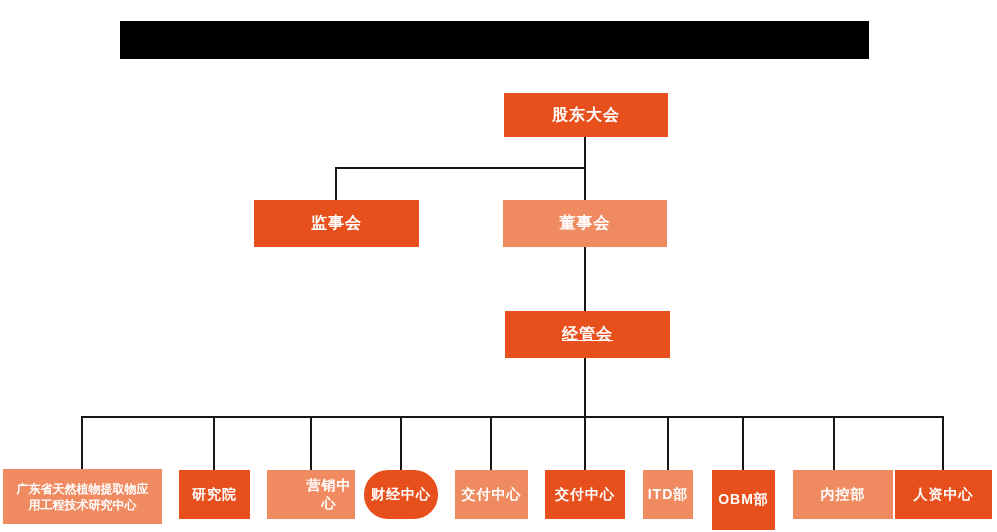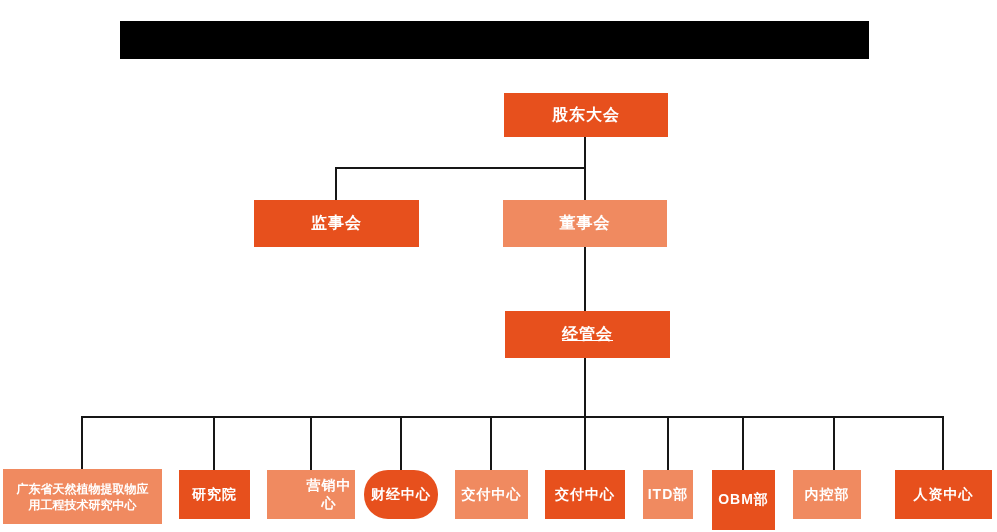--- a/index.html
+++ b/index.html
@@ -45,21 +45,21 @@
   .n-management   { left: 505px; top: 311px; width: 165px; height: 47px; text-decoration: underline; }
 
   .n-d0 { left: 3px;   top: 469px; width: 159px; height: 55px; }
   .n-d1 { left: 179px; top: 470px; width: 71px;  height: 49px; }
   .n-d2 { left: 267px; top: 470px; width: 88px;  height: 49px; padding-left: 36px; }
   .n-d3 { left: 364px; top: 470px; width: 74px;  height: 49px; border-radius: 24px; }
   .n-d4 { left: 455px; top: 470px; width: 73px;  height: 49px; }
   .n-d5 { left: 545px; top: 470px; width: 80px;  height: 49px; }
   .n-d6 { left: 643px; top: 470px; width: 50px;  height: 49px; }
   .n-d7 { left: 712px; top: 470px; width: 63px;  height: 60px; }
-  .n-d8 { left: 793px; top: 470px; width: 68px;  height: 49px; }
+  .n-d8 { left: 793px; top: 470px; width: 100px;  height: 49px; }
   .n-d9 { left: 895px; top: 470px; width: 97px;  height: 49px; }
 
   
   .line { position: absolute; background: var(--line, #161616); }
   .l-spine-top   { left: 584px; top: 137px; width: 2px;   height: 63px; }
   .l-branch-h    { left: 335px; top: 167px; width: 251px; height: 2px;  }
   .l-branch-v    { left: 335px; top: 167px; width: 2px;   height: 33px; }
   .l-spine-mid   { left: 584px; top: 247px; width: 2px;   height: 64px; }
   .l-spine-bot   { left: 584px; top: 358px; width: 2px;   height: 112px;}
   .l-distributor { left: 81px;  top: 416px; width: 863px; height: 2px;  }

